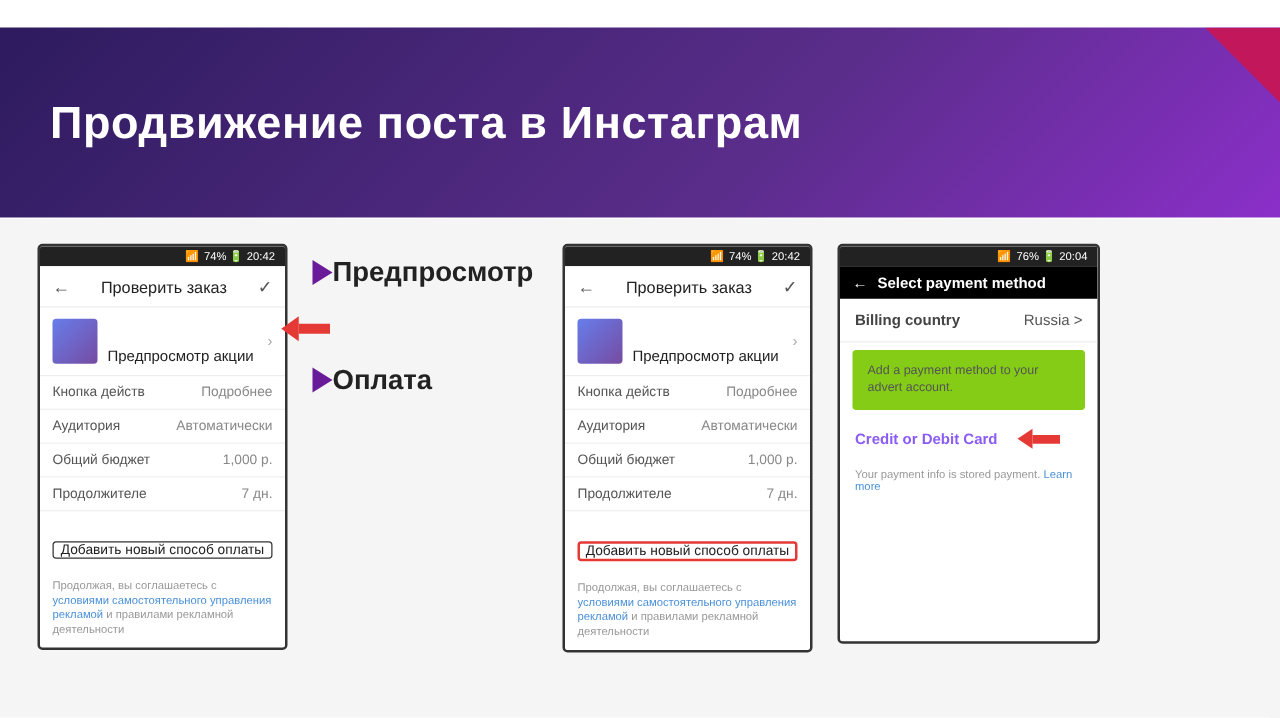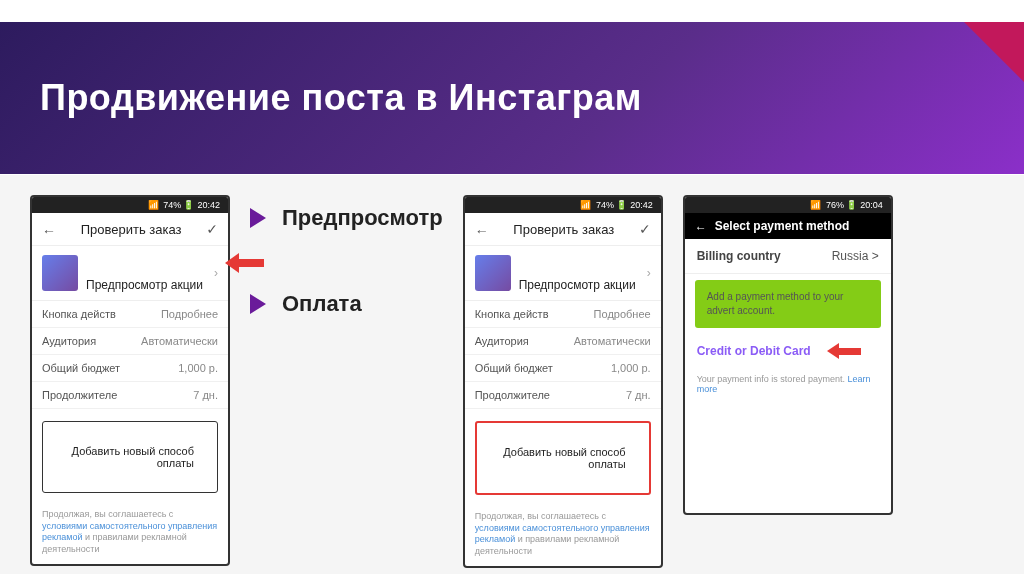--- a/index.html
+++ b/index.html
@@ -144,25 +144,25 @@
       padding: 7px 10px;
       border-bottom: 1px solid #f0f0f0;
       font-size: 11px;
       color: #333;
     }
 
     .phone-row .label { color: #555; }
     .phone-row .value { color: #888; }
 
     .add-payment-btn {
-      margin: 12px 10px 8px;
+      margin: 24px 10px 8px;
       border: 1px solid #333;
       border-radius: 3px;
-      text-align: right;
-      padding: 23px;
+      text-align: center;
+      padding: 0;
       font-size: 11px;
       color: #222;
       cursor: pointer;
     }
 
     .add-payment-btn.highlighted {
       border: 2px solid #e53935;
     }
 
     .phone-footer {
@@ -183,21 +183,21 @@
       flex-direction: column;
       justify-content: flex-start;
       padding-top: 10px;
       gap: 60px;
       min-width: 180px;
     }
 
     .label-item {
       display: flex;
       align-items: center;
-      gap: 16px;
+      gap: 0;
     }
 
     .play-triangle {
       width: 0;
       height: 0;
       border-top: 10px solid transparent;
       border-bottom: 10px solid transparent;
       border-left: 16px solid #6a1b9a;
       flex-shrink: 0;
     }

